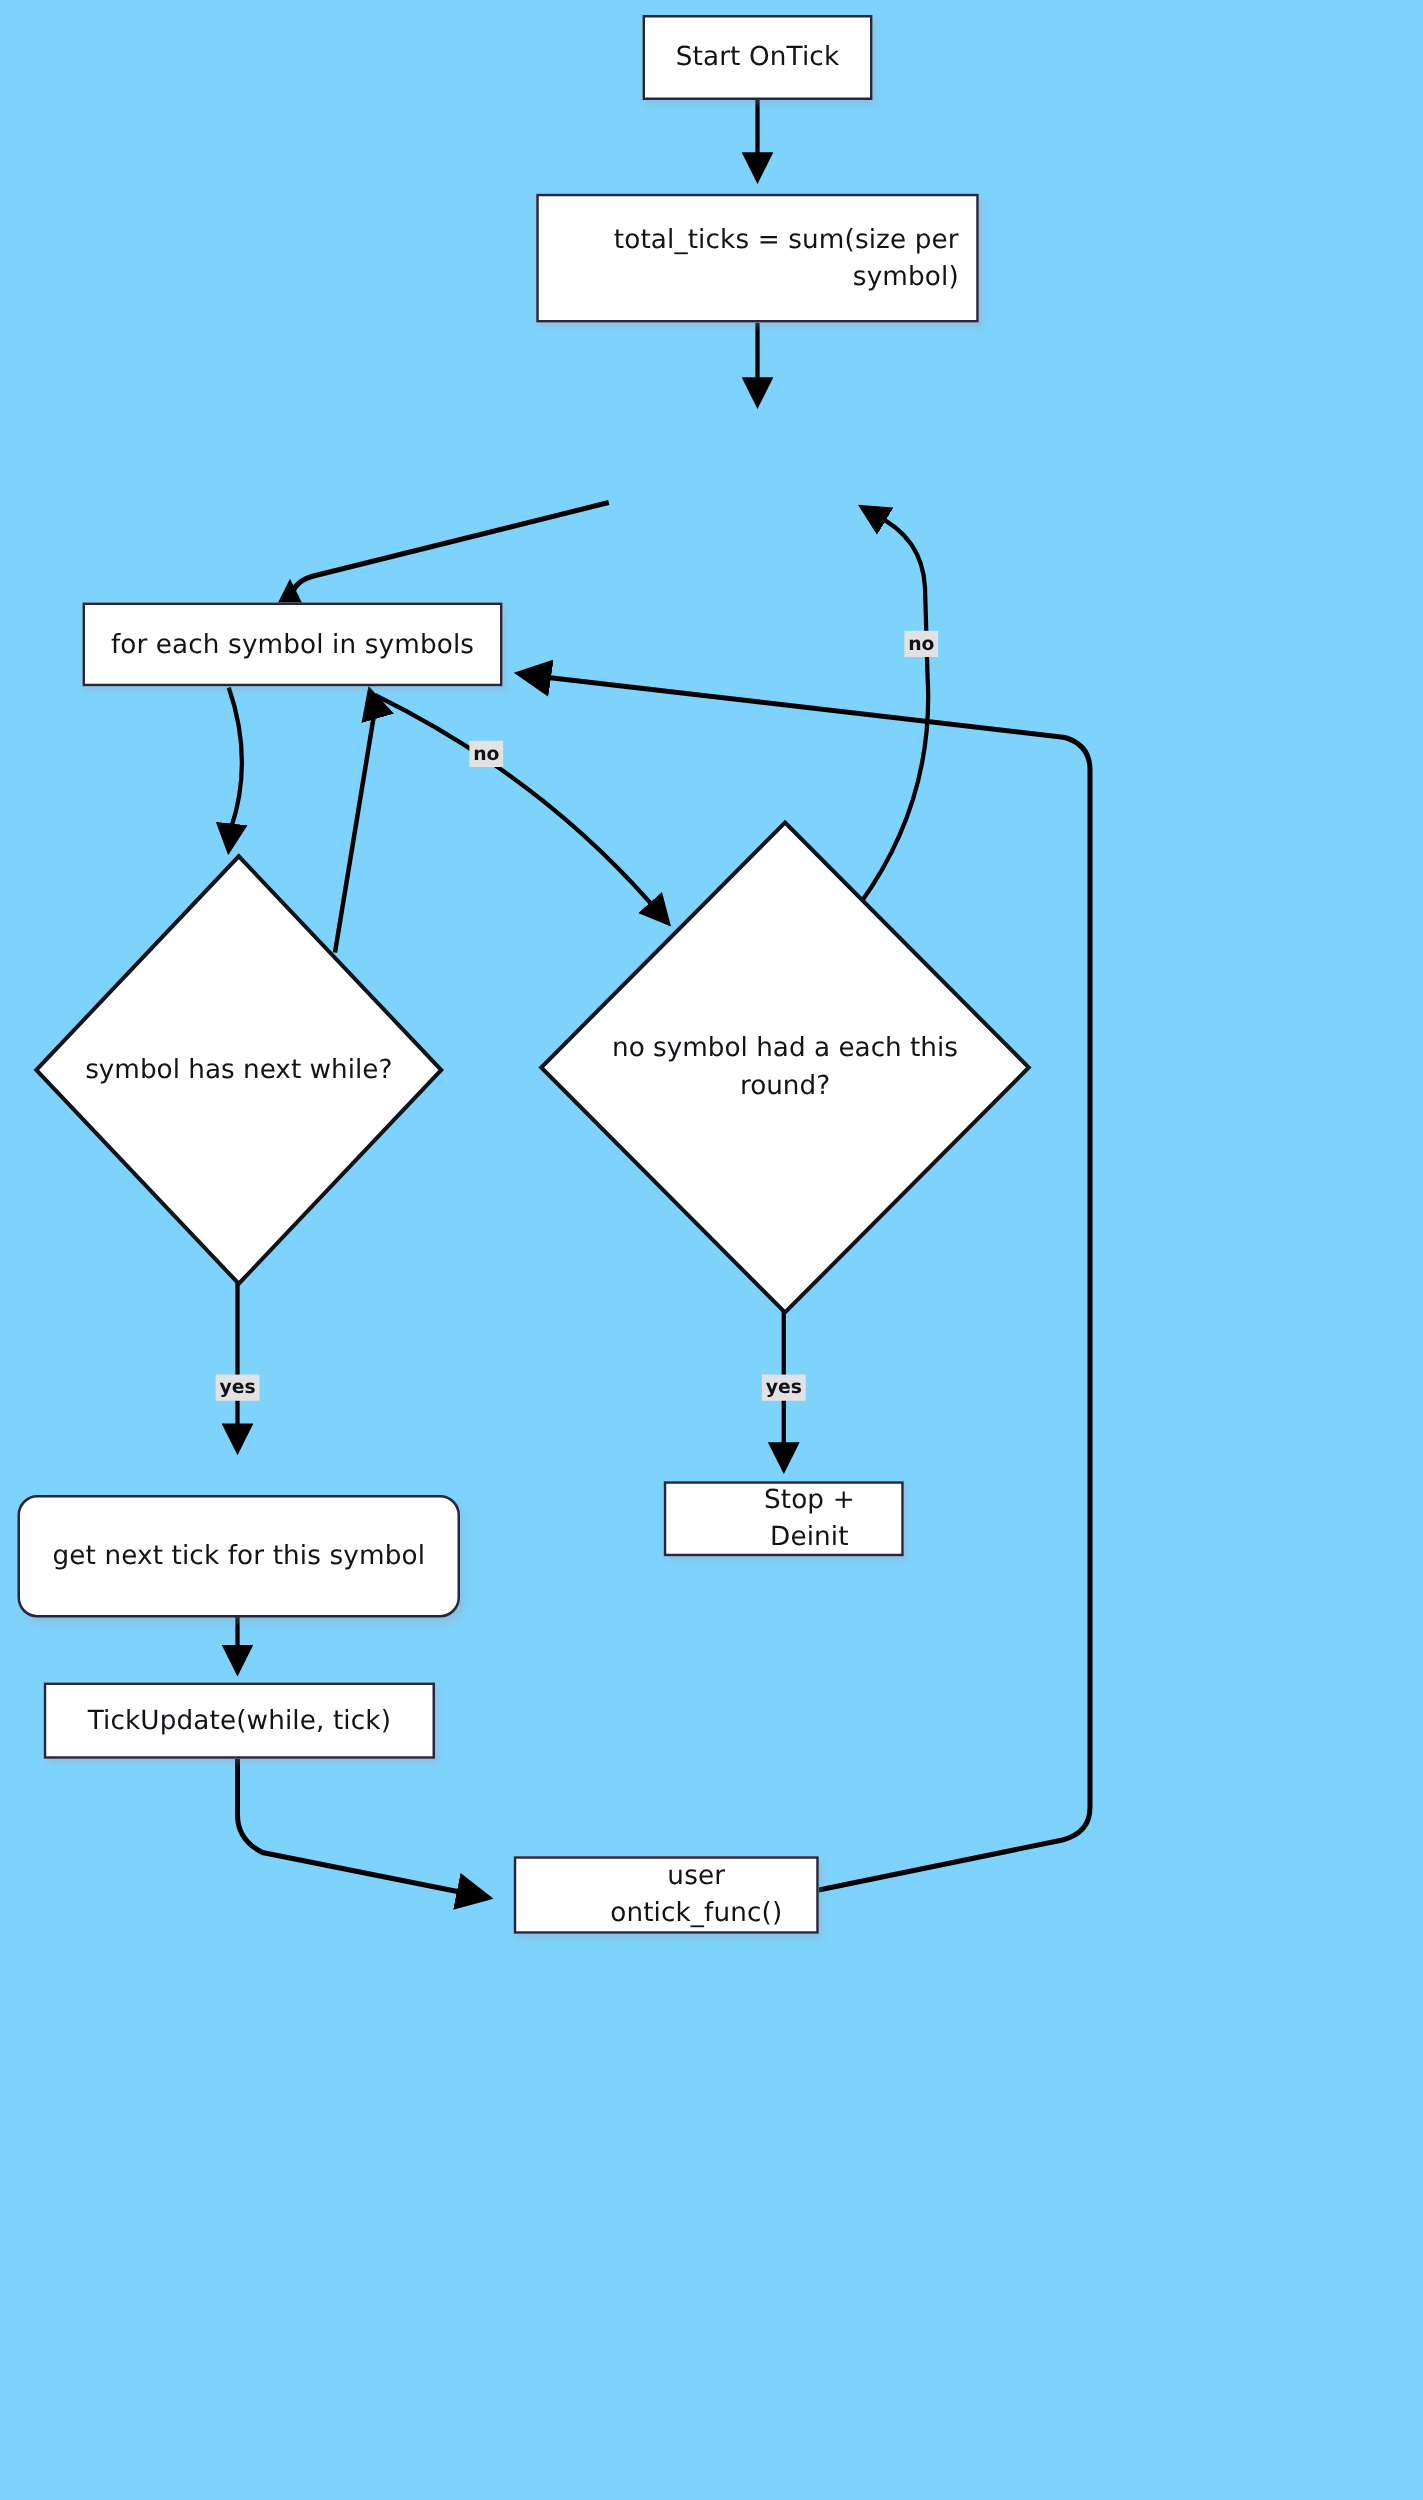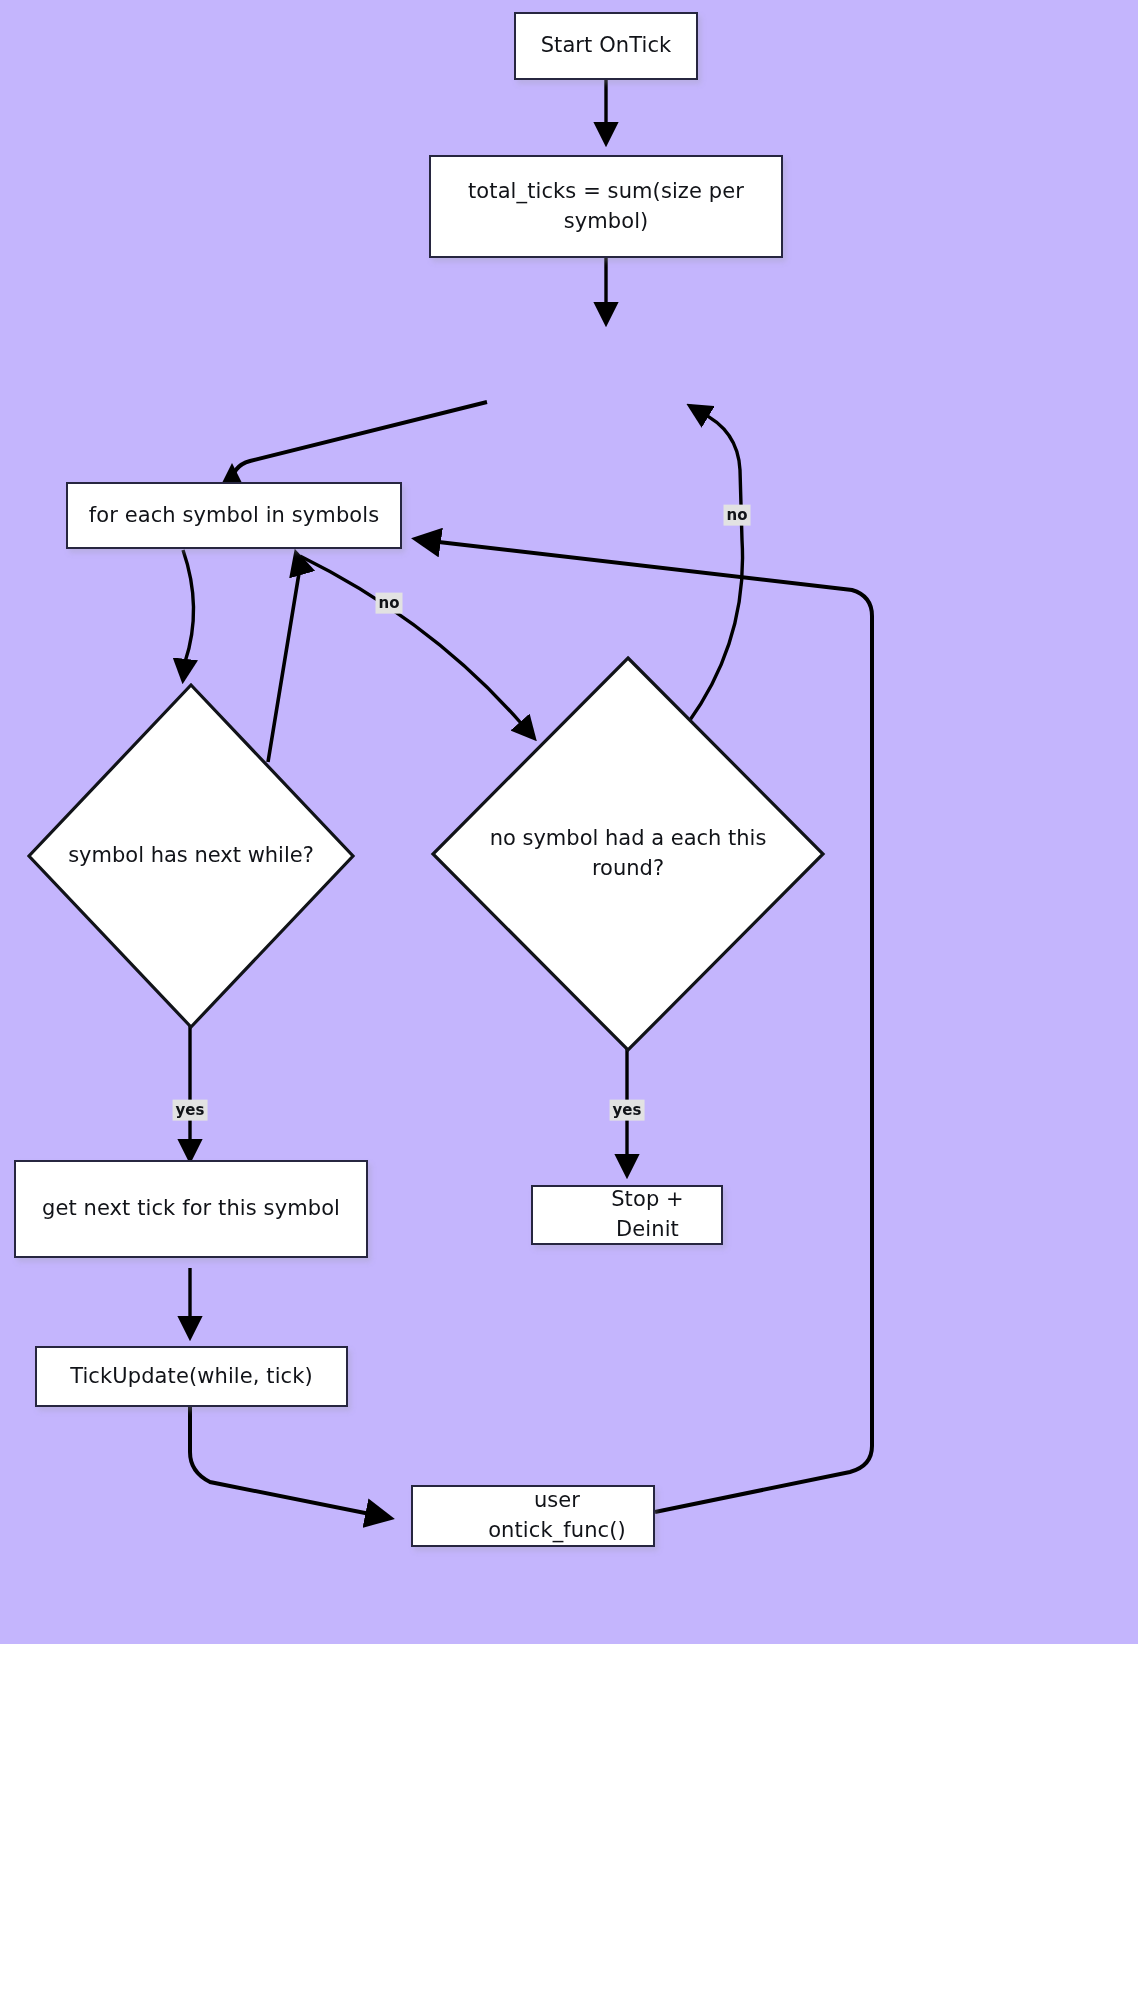--- a/index.html
+++ b/index.html
@@ -7,22 +7,22 @@
     margin: 0;
     padding: 0;
     background: #ffffff;
   }
   body {
     font-family: "DejaVu Sans", "Liberation Sans", sans-serif;
   }
   #diagram-root {
     position: relative;
     width: 1138px;
-    height: 1644px;
-    background: #c4b5fd;
+    height: 2000px;
+    background: #7dd3fc;
     overflow: hidden;
   }
   #edge-layer {
     position: absolute;
     left: 0;
     top: 0;
     width: 1138px;
     height: 2000px;
   }
   .node {
@@ -108,21 +108,21 @@
 
     <path d="M 190 1407 L 190 1452 Q 190 1472 210 1482 L 390 1518" stroke="#000000" stroke-width="4" fill="none" marker-end="url(#arrow)"></path>
 
     <path d="M 655 1512 L 850 1472 Q 872 1466 872 1446 L 872 616 Q 872 596 852 590 L 430 541 L 416 539" stroke="#000000" stroke-width="4" fill="none" marker-end="url(#arrow)"></path>
   </svg>
 
   <div class="node node-box" style="left:514px; top:12px; width:184px; height:68px;">
     <span class="node-label">Start OnTick</span>
   </div>
 
-  <div class="node node-box" style="left:429px; top:155px; width:354px; height:103px;">
+  <div class="node node-box" style="left:429px; top:155px; width:354px; height:103px;text-align:right;">
     <span class="node-label">total_ticks = sum(size per symbol)</span>
   </div>
 
 
   <div class="node node-box" style="left:66px; top:482px; width:336px; height:67px;">
     <span class="node-label">for each symbol in symbols</span>
   </div>
 
   <div class="node node-diamond" style="left:26px; top:682px; width:330px; height:348px;">
     <svg class="diamond-shape" viewBox="0 0 330 348" preserveAspectRatio="none">
@@ -131,21 +131,21 @@
     <span class="node-label">symbol has next while?</span>
   </div>
 
   <div class="node node-diamond" style="left:430px; top:655px; width:396px; height:398px;">
     <svg class="diamond-shape" viewBox="0 0 396 398" preserveAspectRatio="none">
       <polygon points="198,3 393,199 198,395 3,199" fill="#ffffff" stroke="#111318" stroke-width="3.2" vector-effect="non-scaling-stroke"></polygon>
     </svg>
     <span class="node-label">no symbol had a each this round?</span>
   </div>
 
-  <div class="node node-box" style="left:14px; top:1160px; width:354px; height:98px;">
+  <div class="node node-box" style="left:14px; top:1196px; width:354px; height:98px;border-radius:16px;">
     <span class="node-label">get next tick for this symbol</span>
   </div>
 
   <div class="node node-box" style="left:531px; top:1185px; width:192px; height:60px;padding-left:41px;">
     <span class="node-label">Stop + Deinit</span>
   </div>
 
   <div class="node node-box" style="left:35px; top:1346px; width:313px; height:61px;">
     <span class="node-label">TickUpdate(while, tick)</span>
   </div>

